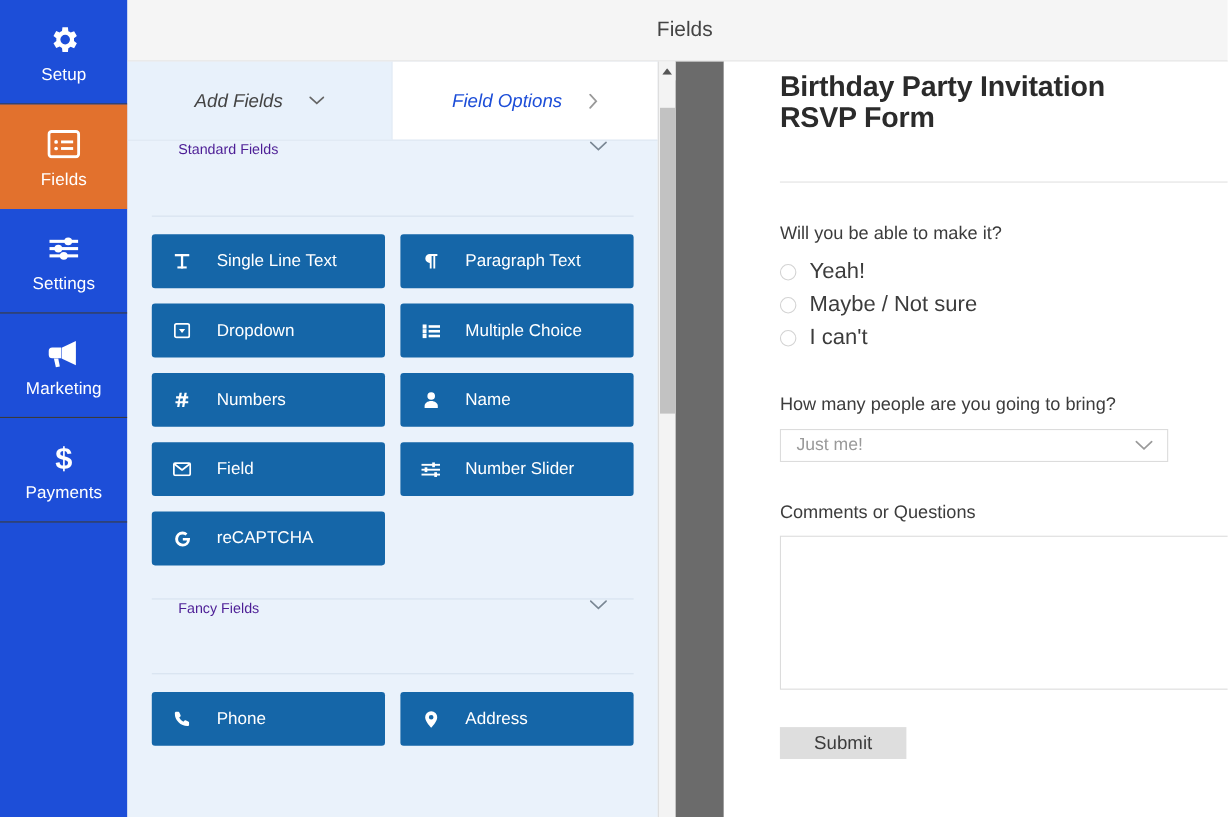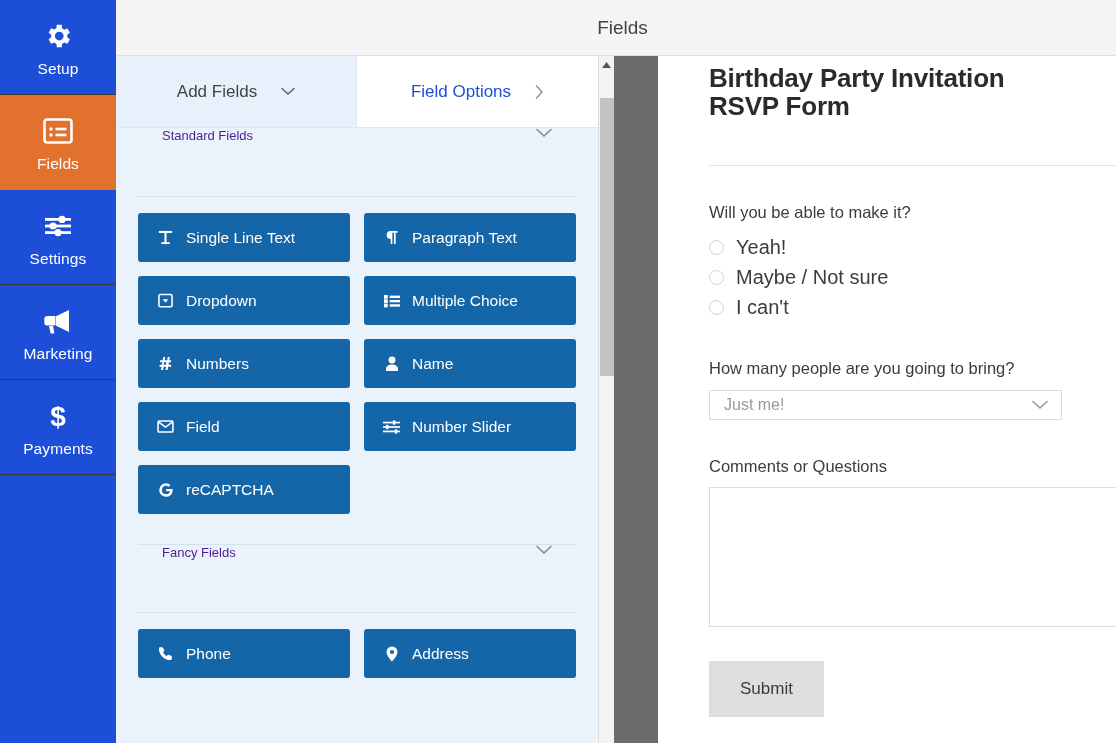--- a/index.html
+++ b/index.html
@@ -52,21 +52,21 @@
     height: 687px; position: relative;
     background: #eaf2fb;
     overflow: hidden;
   }
   .tabs { display: flex; height: 71px; }
   .tab {
     flex: 1 1 50%;
     display: flex; align-items: center; justify-content: center;
     gap: 24px;
     font-size: 17px;
-    cursor: pointer; user-select: none;
+    cursor: pointer; user-select: none; font-style: italic;
   }
   .tab.active { background: #e8f1fb; color: #444; border-right: 1px solid #dfe8f2; }
   .tab.inactive { background: #ffffff; color: #1d4ed8; align-items: center; }
   .tab .chev { display: inline-flex; }
 
   .panel-scroll {
     position: absolute; top: 71px; left: 0; right: 0; bottom: 0;
     background: #eaf2fb;
     border-top: 1px solid #dfe8f2;
     overflow: hidden;
@@ -83,21 +83,21 @@
   .divider { height: 1px; background: #d6e1ee; margin: 0 22px; }
 
   .fields-grid {
     display: grid; grid-template-columns: 1fr 1fr;
     gap: 14px 14px;
     padding: 16px 22px 0 22px;
   }
   .field-btn {
     height: 49px; background: #1566a8; color: #fff;
     border-radius: 3px;
-    display: flex; align-items: center; gap: 11px;
+    display: flex; align-items: center; gap: 22px;
     padding-left: 18px;
     font-size: 15.5px;
     cursor: pointer; user-select: none;
   }
   .field-btn .ficon { width: 19px; display: flex; align-items: center; justify-content: center; }
 
   
   .vscroll {
     width: 16px; flex: 0 0 16px; height: 687px;
     background: #f3f3f3; border-left: 1px solid #dcdcdc;
@@ -145,21 +145,21 @@
     padding: 0 13px 0 14px;
     font-size: 16px; color: #9a9a9a;
     cursor: pointer;
   }
   .textarea-box {
     margin-top: 11px; width: 420px; height: 140px;
     border: 1px solid #dcdcdc; background: #fff;
     cursor: text;
   }
   .submit-btn {
-    margin-top: 34px; width: 115px; height: 56px;
+    margin-top: 34px; width: 115px; height: 29px;
     background: #dedede; color: #3c3c3c;
     display: flex; align-items: center; justify-content: center;
     font-size: 17px; cursor: pointer; user-select: none;
     border: none;
   }
   .chev-svg { display: block; }
 </style>
 </head>
 <body>
 

